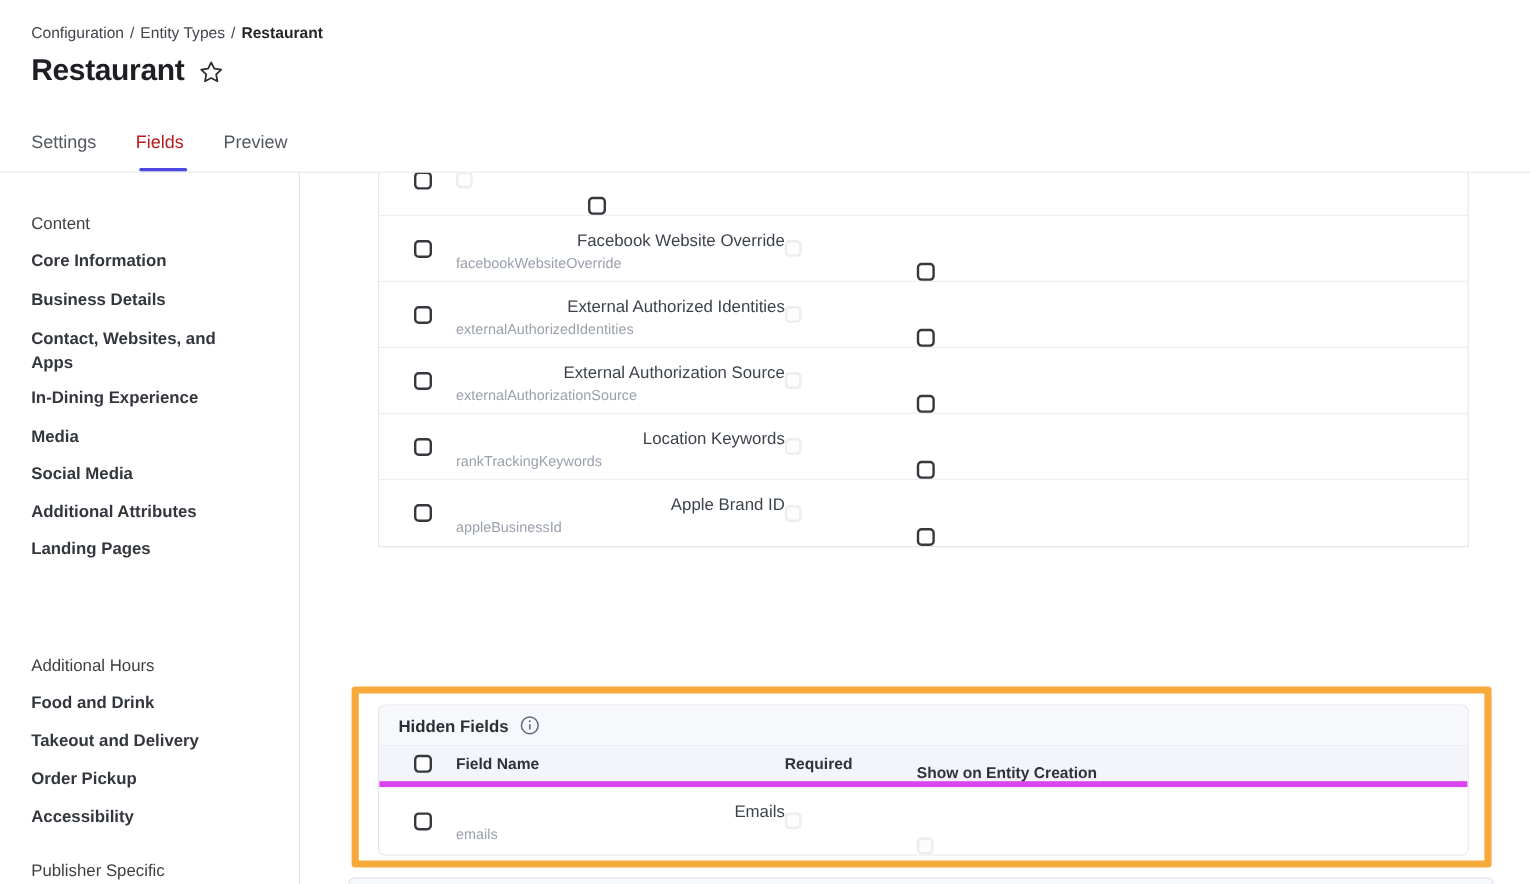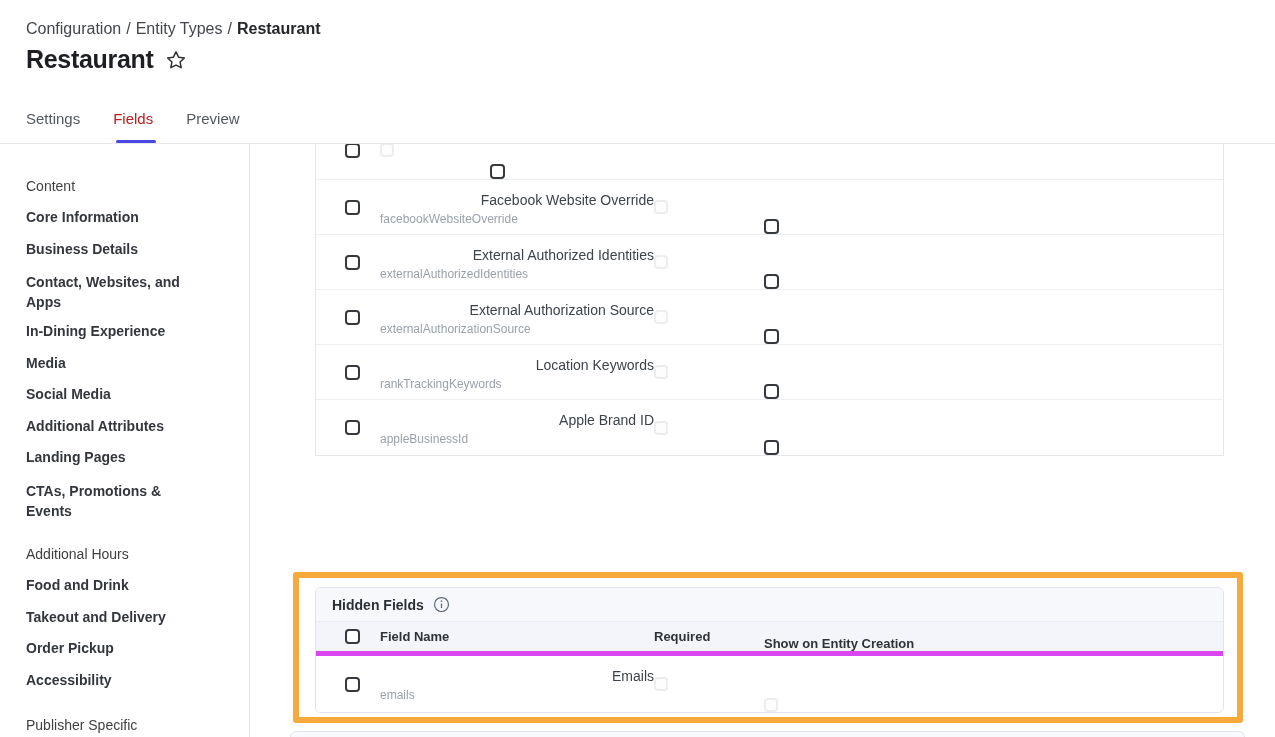--- a/index.html
+++ b/index.html
@@ -1,20 +1,20 @@
 <!DOCTYPE html>
 <html><head>
 <meta charset="utf-8">
 <style>
   * { margin:0; padding:0; box-sizing:border-box; }
   html,body { width:1275px; height:737px; background:#fff; overflow:hidden;
     font-family:"Liberation Sans", sans-serif; }
 
   
-  .breadcrumb { position:absolute; left:26px; top:20px; font-size:16px; color:#42464c; }
+  .breadcrumb { position:absolute; left:26px; top:20px; font-size:13px; color:#42464c; }
   .breadcrumb a { color:#42464c; text-decoration:none; }
   .breadcrumb .sep { margin:0 5px; }
   .breadcrumb .current { font-weight:bold; color:#24262a; }
   .page-title-row { position:absolute; left:26px; top:45px; display:flex; align-items:center; gap:11px; }
   .page-title { font-size:25px; font-weight:bold; color:#1d1f23; letter-spacing:-0.3px; }
   .star-icon svg { display:block; }
 
   
   .tabs { position:absolute; left:26px; top:110px; display:flex; }
   .tab { font-size:15px; color:#53585f; cursor:pointer; }
@@ -98,21 +98,20 @@
 <div class="sidebar">
   <div class="sb-h" style="top:34px">Content</div>
   <div class="sb-i" style="top:65px">Core Information</div>
   <div class="sb-i" style="top:97px">Business Details</div>
   <div class="sb-i twoline" style="top:128px">Contact, Websites, and Apps</div>
   <div class="sb-i" style="top:179px">In-Dining Experience</div>
   <div class="sb-i" style="top:211px">Media</div>
   <div class="sb-i" style="top:242px">Social Media</div>
   <div class="sb-i" style="top:274px">Additional Attributes</div>
   <div class="sb-i" style="top:305px">Landing Pages</div>
-  <div class="sb-i twoline" style="top:337px">CTAs, Promotions &amp; Events</div>
   <div class="sb-h" style="top:402px">Additional Hours</div>
   <div class="sb-i" style="top:433px">Food and Drink</div>
   <div class="sb-i" style="top:465px">Takeout and Delivery</div>
   <div class="sb-i" style="top:496px">Order Pickup</div>
   <div class="sb-i" style="top:528px">Accessibility</div>
   <div class="sb-h" style="top:573px">Publisher Specific</div>
 </div>
 
 <div class="main-clip">
 

